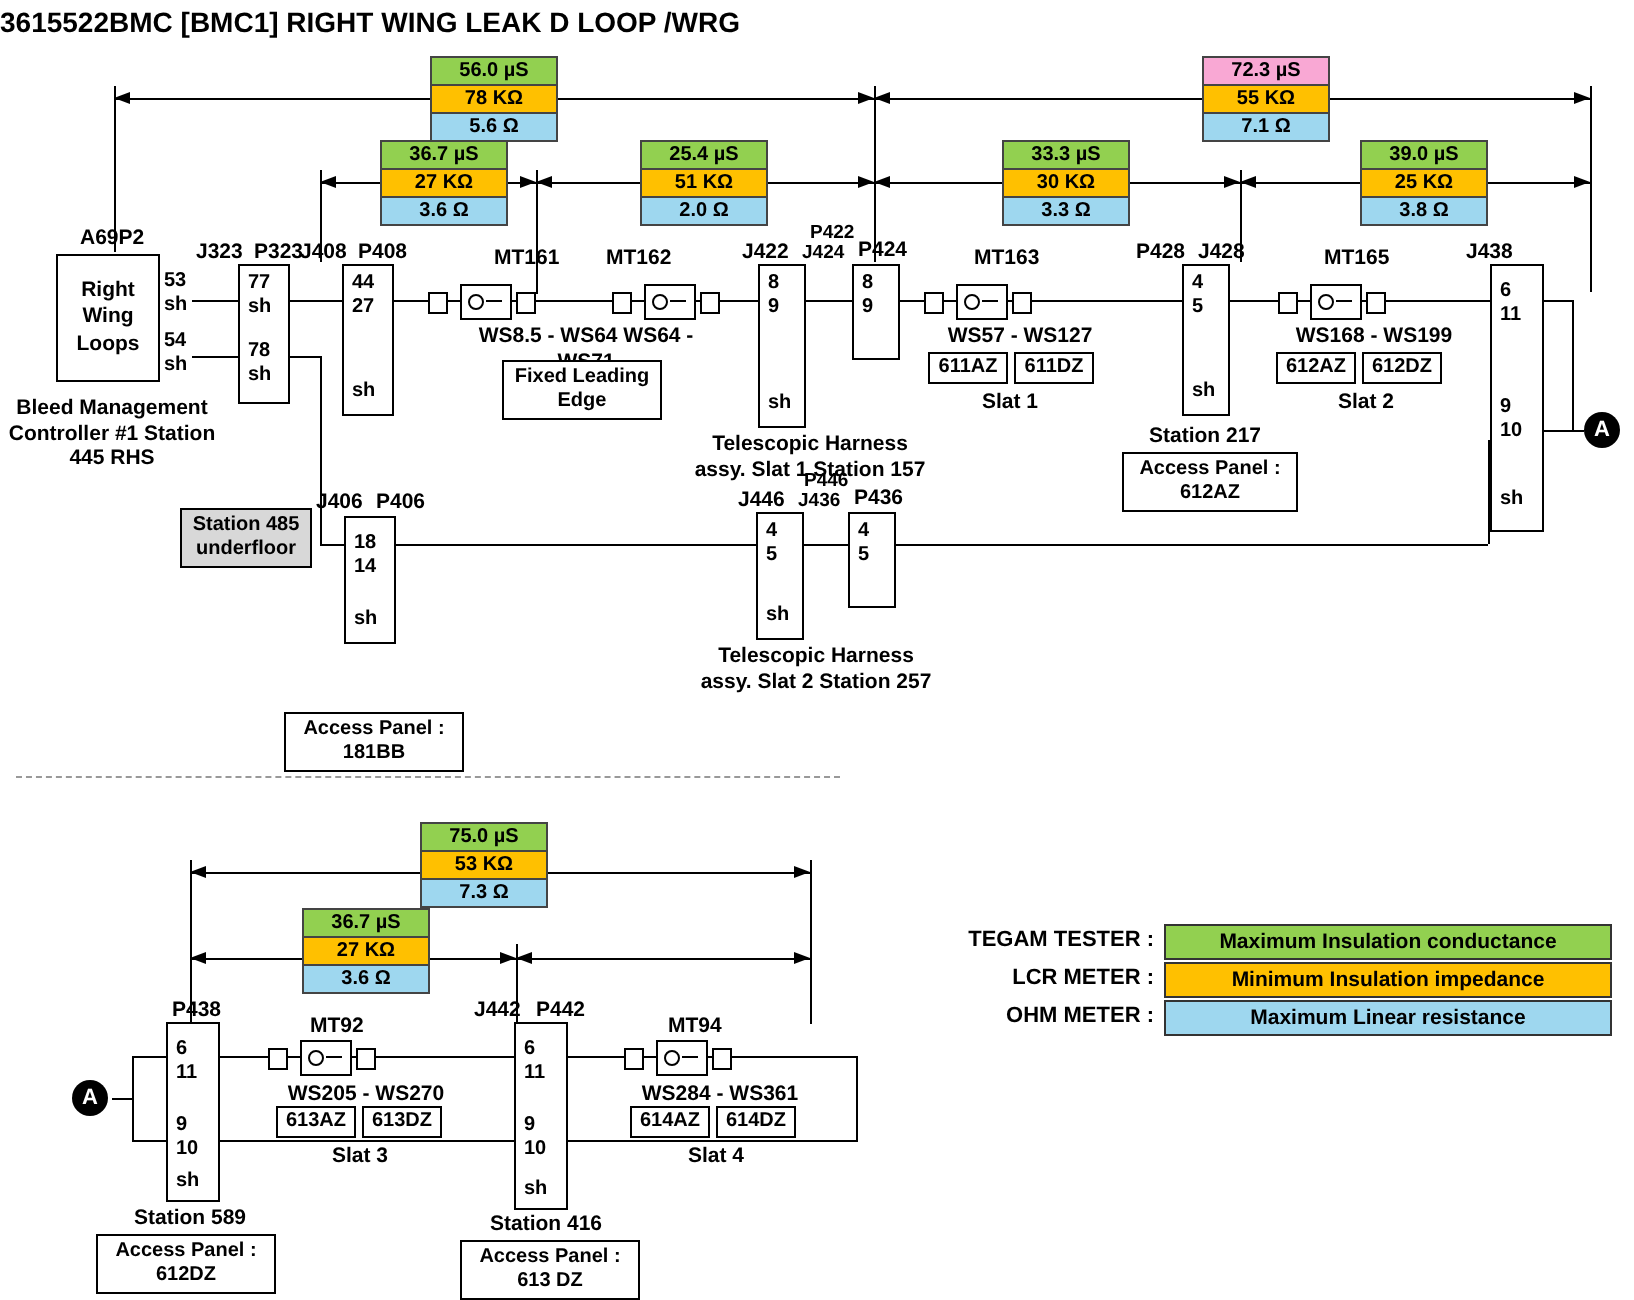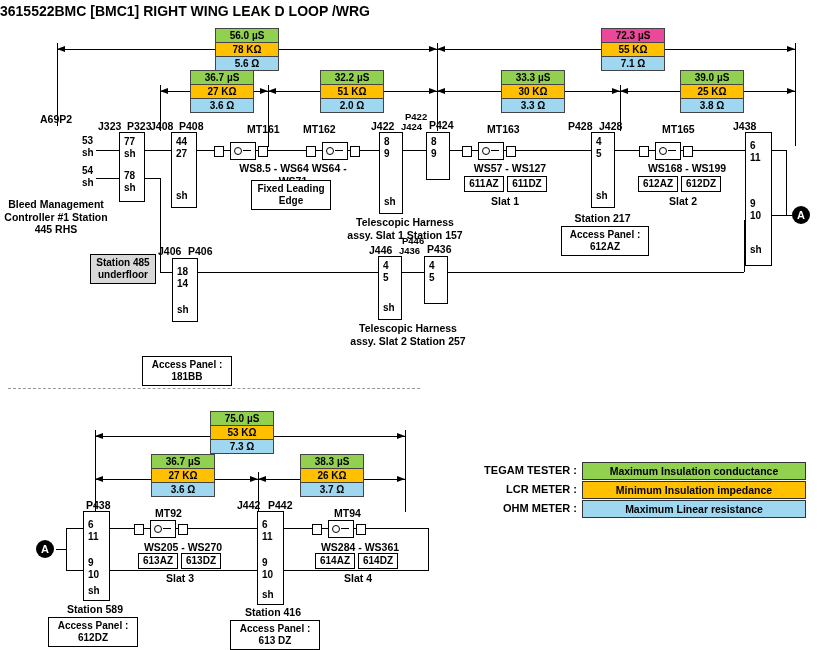--- a/index.html
+++ b/index.html
@@ -70,46 +70,47 @@
   <div class="h-arrow" style="left:268px;top:91px;width:169px"></div>
   <div class="h-arrow" style="left:437px;top:91px;width:183px"></div>
   <div class="h-arrow" style="left:620px;top:91px;width:175px"></div>
 
   <div class="mgroup" style="left:215px;top:29px">
     <div class="mrow" style="background-color: rgb(146, 208, 80);">56.0 µS</div>
     <div class="mrow" style="background-color: rgb(255, 192, 0);">78 KΩ</div>
     <div class="mrow" style="background-color: rgb(158, 215, 239);">5.6 Ω</div>
   </div>
   <div class="mgroup" style="left:601px;top:29px">
-    <div class="mrow" style="background-color: #ec4899;">72.3 µS</div>
+    <div class="mrow" style="background-color: #f9a8d4;">72.3 µS</div>
     <div class="mrow" style="background-color: rgb(255, 192, 0);">55 KΩ</div>
     <div class="mrow" style="background-color: rgb(158, 215, 239);">7.1 Ω</div>
   </div>
   <div class="mgroup" style="left:190px;top:71px">
     <div class="mrow" style="background-color: rgb(146, 208, 80);">36.7 µS</div>
     <div class="mrow" style="background-color: rgb(255, 192, 0);">27 KΩ</div>
     <div class="mrow" style="background-color: rgb(158, 215, 239);">3.6 Ω</div>
   </div>
   <div class="mgroup" style="left:320px;top:71px">
-    <div class="mrow" style="background-color: rgb(146, 208, 80);">32.2 µS</div>
+    <div class="mrow" style="background-color: rgb(146, 208, 80);">25.4 µS</div>
     <div class="mrow" style="background-color: rgb(255, 192, 0);">51 KΩ</div>
     <div class="mrow" style="background-color: rgb(158, 215, 239);">2.0 Ω</div>
   </div>
   <div class="mgroup" style="left:501px;top:71px">
     <div class="mrow" style="background-color: rgb(146, 208, 80);">33.3 µS</div>
     <div class="mrow" style="background-color: rgb(255, 192, 0);">30 KΩ</div>
     <div class="mrow" style="background-color: rgb(158, 215, 239);">3.3 Ω</div>
   </div>
   <div class="mgroup" style="left:680px;top:71px">
     <div class="mrow" style="background-color: rgb(146, 208, 80);">39.0 µS</div>
     <div class="mrow" style="background-color: rgb(255, 192, 0);">25 KΩ</div>
     <div class="mrow" style="background-color: rgb(158, 215, 239);">3.8 Ω</div>
   </div>
 
   <div class="lbl" style="left:40px;top:114px">A69P2</div>
+  <div class="cbox boxtext" style="left:28px;top:127px;width:50px;height:62px">Right Wing Loops</div>
   <div class="lbl" style="left:82px;top:136px;font-size:10px">53</div>
   <div class="lbl" style="left:82px;top:148px;font-size:10px">sh</div>
   <div class="lbl" style="left:82px;top:166px;font-size:10px">54</div>
   <div class="lbl" style="left:82px;top:178px;font-size:10px">sh</div>
   <div class="cap" style="left:0px;top:198px;width:112px">Bleed Management Controller #1 Station 445 RHS</div>
 
   <div class="lbl" style="left:98px;top:121px">J323</div>
   <div class="lbl" style="left:127px;top:121px">P323</div>
   <div class="cbox" style="left:119px;top:132px;width:24px;height:68px">
     <span class="pin" style="top:4px">77</span>
@@ -236,25 +237,20 @@
   <div class="mgroup" style="left:210px;top:412px">
     <div class="mrow" style="background-color: rgb(146, 208, 80);">75.0 µS</div>
     <div class="mrow" style="background-color: rgb(255, 192, 0);">53 KΩ</div>
     <div class="mrow" style="background-color: rgb(158, 215, 239);">7.3 Ω</div>
   </div>
   <div class="mgroup" style="left:151px;top:455px">
     <div class="mrow" style="background-color: rgb(146, 208, 80);">36.7 µS</div>
     <div class="mrow" style="background-color: rgb(255, 192, 0);">27 KΩ</div>
     <div class="mrow" style="background-color: rgb(158, 215, 239);">3.6 Ω</div>
   </div>
-  <div class="mgroup" style="left:300px;top:455px">
-    <div class="mrow" style="background-color: rgb(146, 208, 80);">38.3 µS</div>
-    <div class="mrow" style="background-color: rgb(255, 192, 0);">26 KΩ</div>
-    <div class="mrow" style="background-color: rgb(158, 215, 239);">3.7 Ω</div>
-  </div>
 
   <div class="legend-label" style="left:455px;top:462px">TEGAM TESTER :</div>
   <div class="legend-box" style="left: 582px; top: 462px; background-color: rgb(146, 208, 80);">Maximum Insulation conductance</div>
   <div class="legend-label" style="left:455px;top:481px">LCR METER :</div>
   <div class="legend-box" style="left: 582px; top: 481px; background-color: rgb(255, 192, 0);">Minimum Insulation impedance</div>
   <div class="legend-label" style="left:455px;top:500px">OHM METER :</div>
   <div class="legend-box" style="left: 582px; top: 500px; background-color: rgb(158, 215, 239);">Maximum Linear resistance</div>
 
   <div class="circleA" style="left:36px;top:540px">A</div>
 

